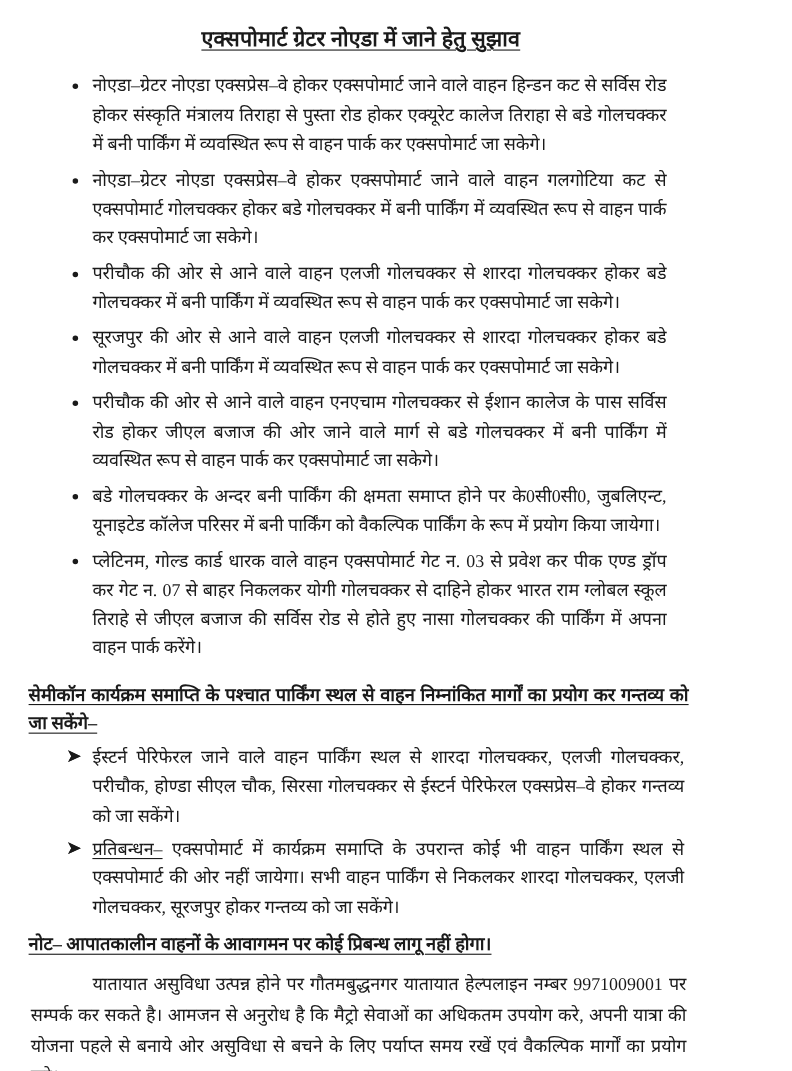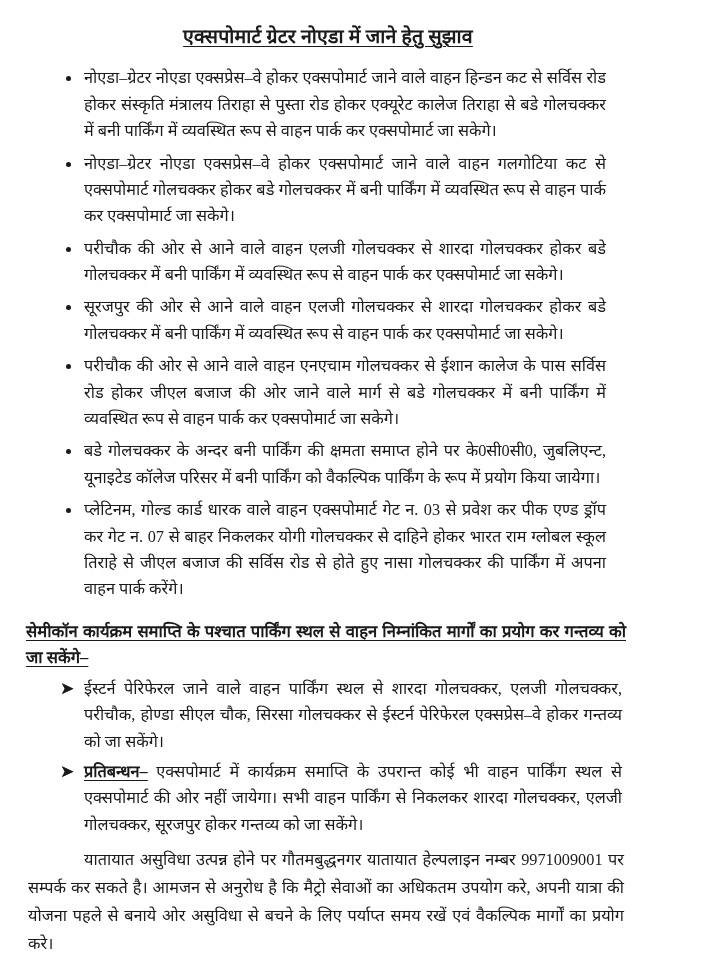--- a/index.html
+++ b/index.html
@@ -102,21 +102,21 @@
   .arrow-item .marker {
     position: absolute;
     left: 34px;
     top: -1px;
     font-size: 17px;
     line-height: 1.62;
     font-family: "DejaVu Sans", sans-serif;
     font-weight: bold;
   }
   .arrow-item .lead {
-    font-weight: bold;
+    font-weight: normal;
     text-decoration: underline;
     text-underline-offset: 3px;
     text-decoration-thickness: 1.3px;
     margin-top: 31px;
   }
 
   
   .note-line {
     font-size: 16.6px;
     font-weight: bold;
@@ -167,16 +167,17 @@
       <span class="marker">➤</span><span class="lead"></span><span>ईस्टर्न पेरिफेरल जाने वाले वाहन पार्किंग स्थल से शारदा गोलचक्कर, एलजी गोलचक्कर, परीचौक, होण्डा सीएल चौक, सिरसा गोलचक्कर से ईस्टर्न पेरिफेरल एक्सप्रेस–वे होकर गन्तव्य को जा सकेंगे।</span>
     </li>
     <li class="arrow-item">
       <span class="marker">➤</span><span class="lead"></span>
     </li>
     <li class="arrow-item">
       <span class="marker">➤</span><span class="lead">प्रतिबन्धन–</span><span> एक्सपोमार्ट में कार्यक्रम समाप्ति के उपरान्त कोई भी वाहन पार्किंग स्थल से एक्सपोमार्ट की ओर नहीं जायेगा। सभी वाहन पार्किंग से निकलकर  शारदा गोलचक्कर, एलजी गोलचक्कर, सूरजपुर होकर गन्तव्य को जा सकेंगे।</span>
     </li>
   </ul>
 
+  <p class="note-line"><span class="u">नोट– आपातकालीन वाहनों के आवागमन पर कोई प्रिबन्ध लागू नहीं होगा।</span></p>
 
   <p class="closing-para">यातायात असुविधा उत्पन्न होने पर गौतमबुद्धनगर यातायात हेल्पलाइन नम्बर 9971009001 पर सम्पर्क कर सकते है। आमजन से अनुरोध है कि मैट्रो सेवाओं का अधिकतम उपयोग करे, अपनी यात्रा की योजना पहले से बनाये ओर असुविधा से बचने के लिए पर्याप्त समय रखें एवं वैकल्पिक मार्गों का प्रयोग करे।</p>
 
 </div>
 
 </body></html>

